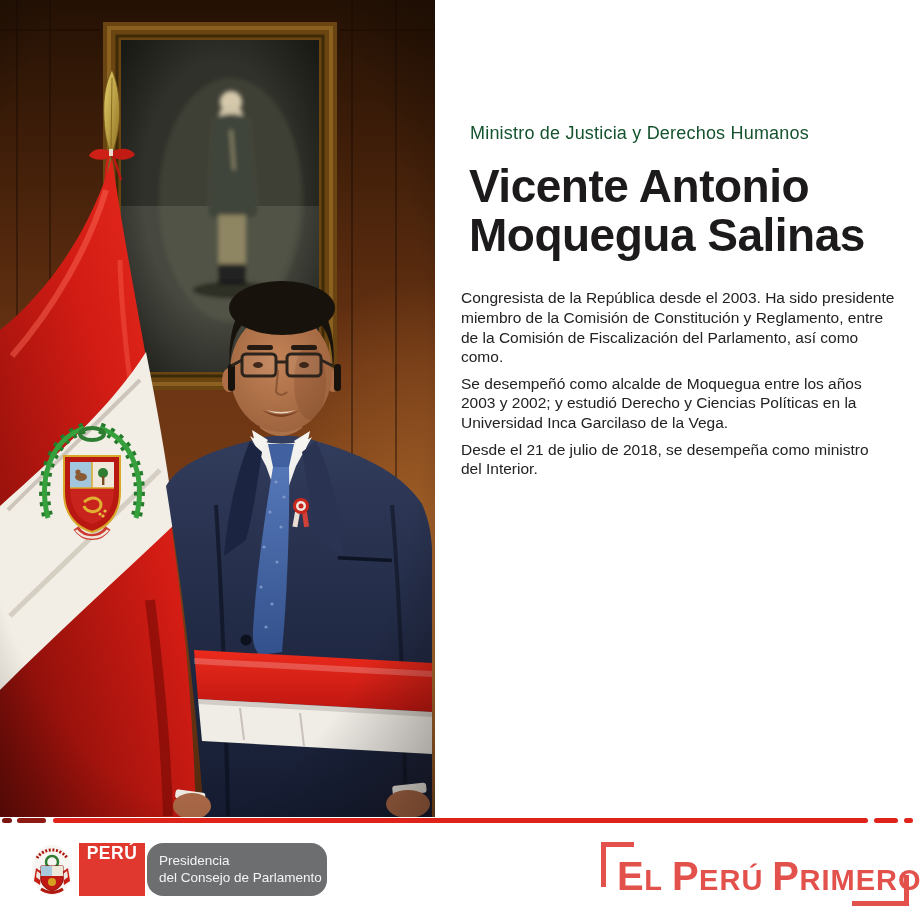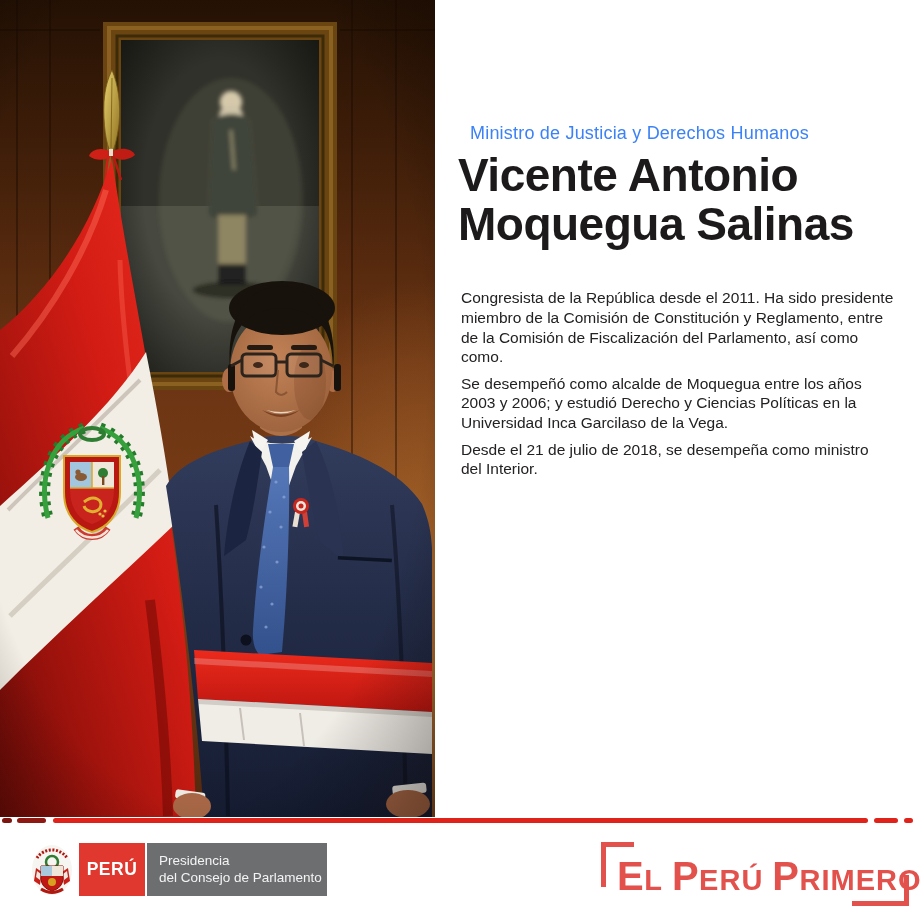--- a/index.html
+++ b/index.html
@@ -13,24 +13,24 @@
   .page{
     position:relative;width:920px;height:920px;background:#ffffff;overflow:hidden;
     font-family:"Liberation Sans", sans-serif;color:var(--text-dark);
   }
   
   .photo-wrap{position:absolute;left:0;top:0;width:435px;height:817px;}
   .photo-wrap svg{display:block;}
   
   .role-subtitle{
     position:absolute;left:470px;top:122px;font-size:18px;line-height:23px;
-    color:#3b82f6;letter-spacing:.2px;
+    color:#14532d;letter-spacing:.2px;
   }
   .minister-name{
-    position:absolute;left:457px;top:150px;margin:1px;
+    position:absolute;left:457px;top:150px;margin:12px;
     font-size:46px;line-height:49px;font-weight:700;letter-spacing:-.5px;color:#1c1a1b;
   }
   .minister-name span{display:block;}
   .bio{
     position:absolute;left:461px;top:288px;width:452px;
     font-size:15.5px;line-height:19.8px;color:#232122;
   }
   .bio .para{margin:0 0 6.5px 0;}
   .bio .line{display:block;}
   
@@ -38,27 +38,27 @@
   .sep.dot1{left:2px;width:10px;background:#7c150f;}
   .sep.dash1{left:17px;width:29px;background:#8e1912;}
   .sep.main{left:53px;width:815px;background:var(--brand-red);}
   .sep.dash2{left:874px;width:24px;background:var(--brand-red);}
   .sep.dot2{left:904px;width:9px;background:var(--brand-red);}
   
   .footer{position:absolute;left:0;top:840px;width:920px;height:70px;}
   .coat{position:absolute;left:31px;top:4px;}
   .peru-box{
     position:absolute;left:79px;top:3px;width:66px;height:53px;
-    background:var(--peru-box-red);display:flex;align-items:center;justify-content:center;
+    background:var(--peru-box-red);display:flex;align-items:flex-start;justify-content:center;
     color:#fff;font-weight:700;font-size:17.5px;letter-spacing:.5px;
   }
   .pcm-box{
     position:absolute;left:147px;top:3px;width:180px;height:53px;
     background:var(--footer-gray);display:flex;flex-direction:column;justify-content:center;
-    padding-left:12px;box-sizing:border-box;color:#f4f4f4;font-size:13.5px;line-height:16.5px;
+    padding-left:12px;box-sizing:border-box;color:#f4f4f4;font-size:13.5px;line-height:16.5px;border-radius:16px;
   }
   .slogan{position:absolute;left:601px;top:2px;width:308px;height:64px;color:var(--slogan-red);}
   .bracket-tl{position:absolute;left:0;top:0;width:28px;height:40px;
     border-left:5px solid var(--slogan-red);border-top:5px solid var(--slogan-red);}
   .bracket-br{position:absolute;right:0;bottom:0;width:52px;height:26px;
     border-right:5px solid var(--slogan-red);border-bottom:5px solid var(--slogan-red);}
   .slogan-text{
     position:absolute;left:16px;bottom:10px;display:flex;align-items:baseline;
     font-weight:700;white-space:nowrap;
   }
@@ -301,28 +301,28 @@
 
   <div class="role-subtitle">Ministro de Justicia y Derechos Humanos</div>
 
   <h1 class="minister-name">
     <span>Vicente Antonio</span>
     <span>Moquegua Salinas</span>
   </h1>
 
   <div class="bio">
     <p class="para">
-      <span class="line">Congresista de la República desde el 2011. Ha sido presidente</span>
+      <span class="line">Congresista de la República desde el 2003. Ha sido presidente</span>
       <span class="line">miembro de la Comisión de Constitución y Reglamento, entre</span>
       <span class="line">de la Comisión de Fiscalización del Parlamento, así como</span>
       <span class="line">como.</span>
     </p>
     <p class="para">
       <span class="line">Se desempeñó como alcalde de Moquegua entre los años</span>
-      <span class="line">2003 y 2006; y estudió Derecho y Ciencias Políticas en la</span>
+      <span class="line">2003 y 2002; y estudió Derecho y Ciencias Políticas en la</span>
       <span class="line">Universidad Inca Garcilaso de la Vega.</span>
     </p>
     <p class="para">
       <span class="line">Desde el 21 de julio de 2018, se desempeña como ministro</span>
       <span class="line">del Interior.</span>
     </p>
   </div>
 
   <div>
     <div class="sep dot1"></div>

